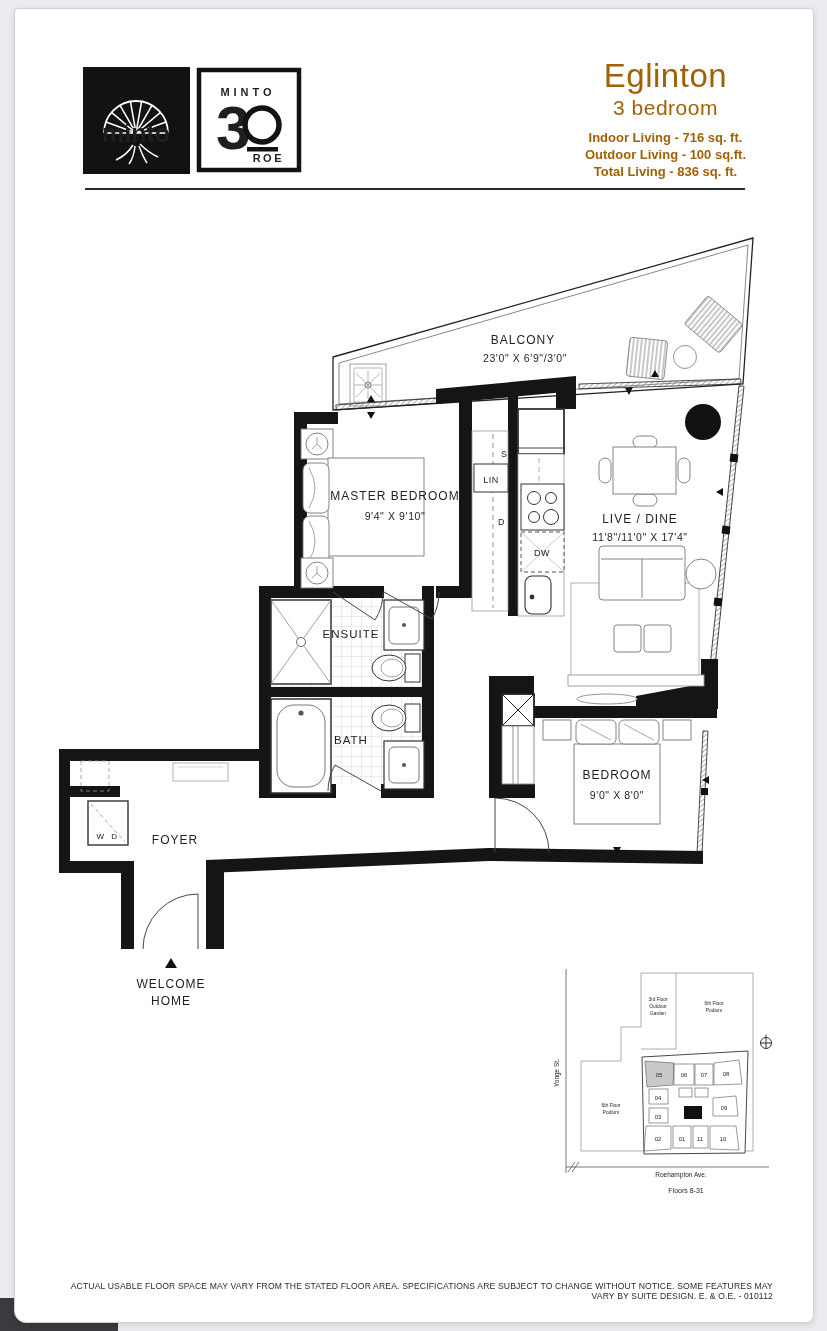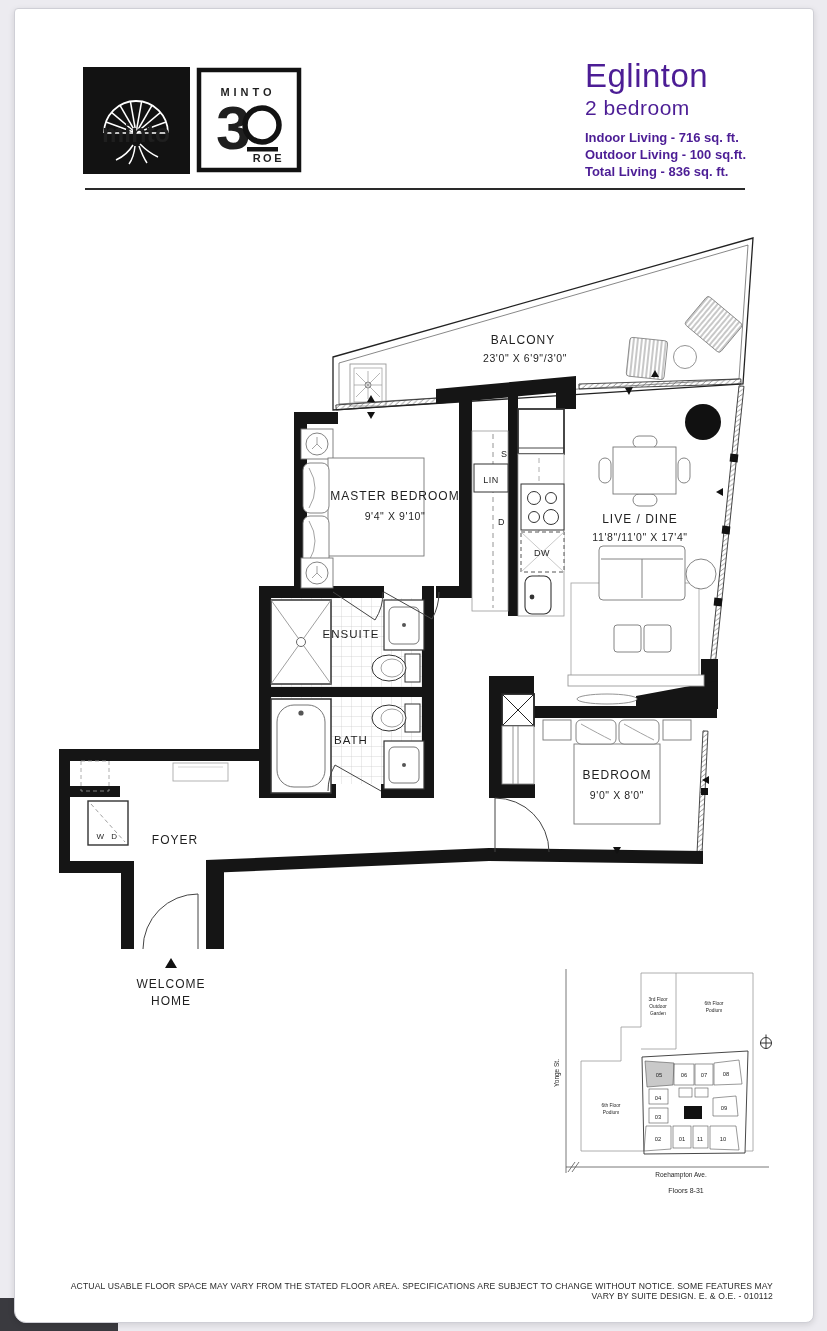--- a/index.html
+++ b/index.html
@@ -1,21 +1,21 @@
 <!DOCTYPE html>
 <html><head>
 <meta charset="utf-8">
 <style>
   html,body{margin:0;padding:0;background:#ecebf0;font-family:"Liberation Sans","DejaVu Sans",sans-serif;}
   .stage{position:relative;width:827px;height:1331px;background:#ecebf0;overflow:hidden;}
   .desk{position:absolute;left:0;top:1298px;width:118px;height:33px;background:#3a3a3f;border-radius:0 14px 0 0;}
   .page{position:absolute;left:14px;top:8px;width:798px;height:1313px;background:#ffffff;border:1px solid #cfcfd6;border-radius:4px 4px 8px 12px;box-shadow:0 2px 6px rgba(0,0,0,.12);}
   .logo-minto{position:absolute;left:68px;top:58px;width:107px;height:107px;}
   .logo-roe{position:absolute;left:181px;top:58px;width:106px;height:106px;}
-  .titleblock{position:absolute;top:48px;right:67px;text-align:left;color:#4c1d95;}
+  .titleblock{position:absolute;top:48px;right:67px;text-align:center;color:#a16207;}
   .titleblock .t1{font-size:33px;font-weight:500;letter-spacing:.5px;line-height:38px;}
   .titleblock .t2{font-size:21px;font-weight:400;letter-spacing:.5px;line-height:25px;}
   .titleblock .stats{margin-top:9px;font-size:13px;font-weight:700;line-height:17px;}
   .rule{position:absolute;left:70px;top:179px;width:660px;height:2px;background:#2a2a2a;}
   .plan{position:absolute;left:36px;top:217px;}
   .keyplan{position:absolute;left:536px;top:952px;}
   .disclaimer{position:absolute;left:40px;right:40px;top:1272px;text-align:right;font-size:8.6px;color:#2a2a2a;letter-spacing:.15px;font-weight:500;}
   svg text{font-family:"Liberation Sans","DejaVu Sans",sans-serif;fill:#1f1f1f;}
   .roomname{font-size:12px;letter-spacing:1px;}
   .roomdims{font-size:10.5px;letter-spacing:.6px;}
@@ -54,21 +54,21 @@
       <rect x="3" y="3" width="100" height="100" fill="#ffffff" stroke="#121212" stroke-width="4.5"></rect>
       <text x="52" y="29" text-anchor="middle" font-size="11" font-weight="700" letter-spacing="4">MINTO</text>
       <text x="20" y="82" font-size="62" font-weight="700">3</text>
       <circle cx="66" cy="58" r="17" fill="none" stroke="#121212" stroke-width="5.5"></circle>
       <rect x="51" y="80" width="31" height="4.5" fill="#121212"></rect>
       <text x="88" y="95" text-anchor="end" font-size="11" font-weight="700" letter-spacing="2.5">ROE</text>
     </svg>
 
     <div class="titleblock">
       <div class="t1">Eglinton</div>
-      <div class="t2">2 bedroom</div>
+      <div class="t2">3 bedroom</div>
       <div class="stats">
         <div>Indoor Living - 716 sq. ft.</div>
         <div>Outdoor Living - 100 sq.ft.</div>
         <div>Total Living - 836 sq. ft.</div>
       </div>
     </div>
 
     <div class="rule"></div>
 
     <svg class="plan" width="720" height="790" viewBox="0 0 720 790">

